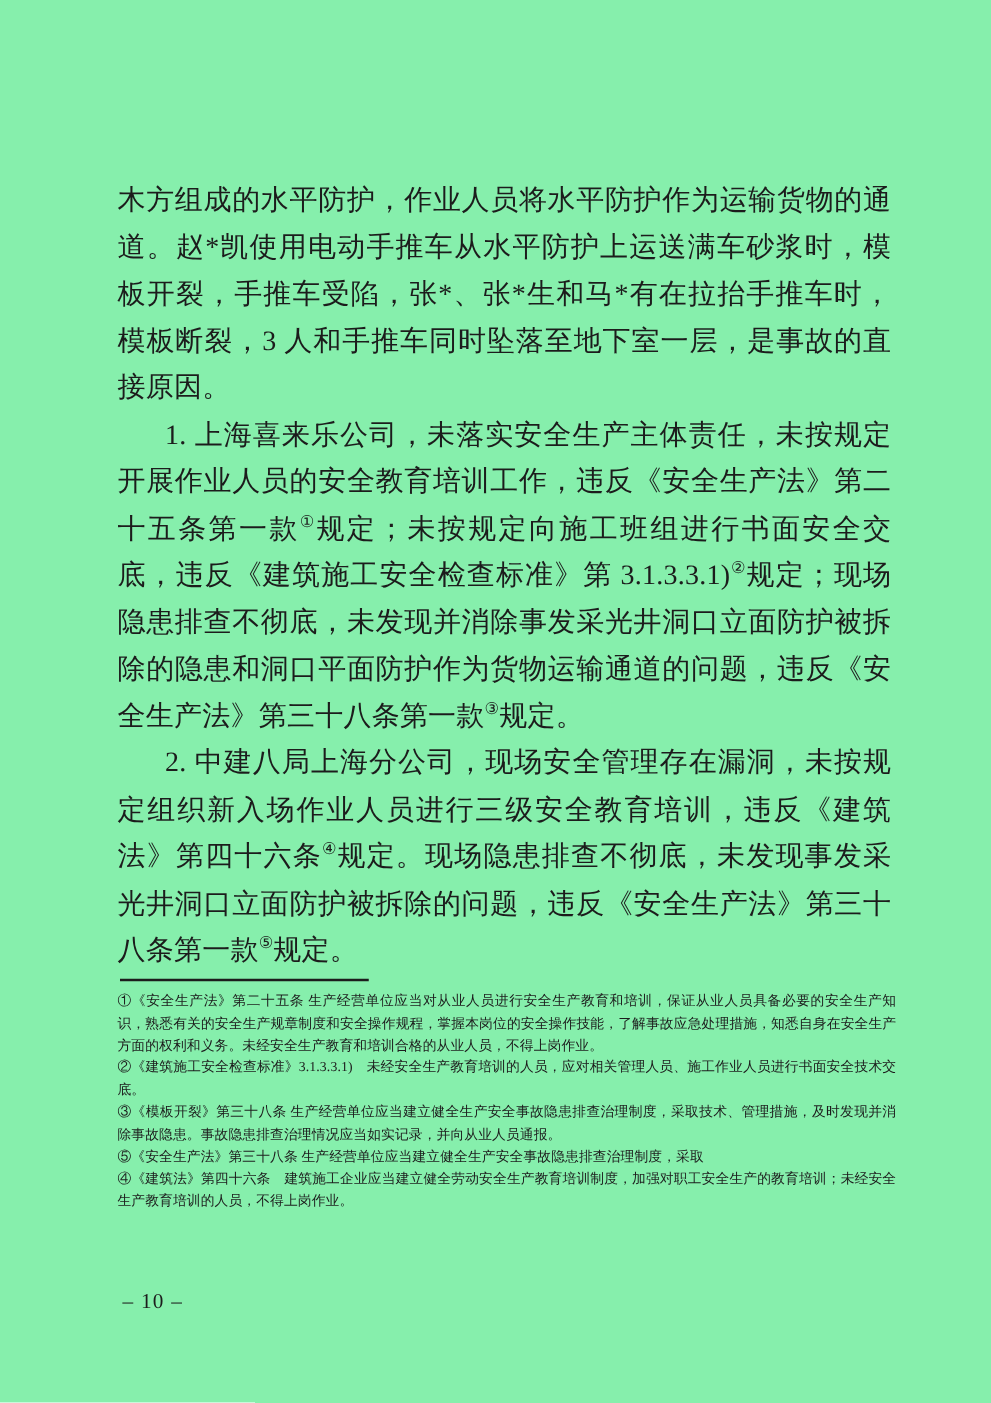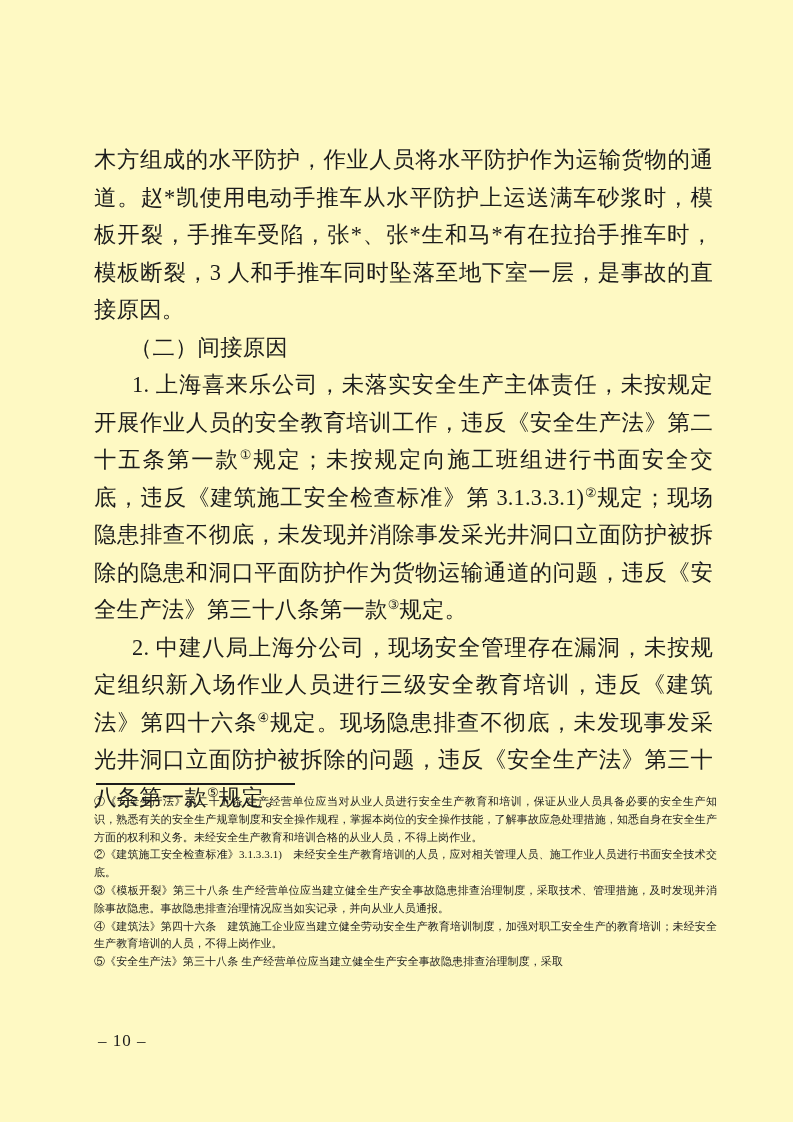--- a/index.html
+++ b/index.html
@@ -4,21 +4,21 @@
 <style>
   html, body {
     margin: 0;
     padding: 0;
     background: #ffffff;
   }
   .page {
     position: relative;
     width: 793px;
     height: 1122px;
-    background: #fef9c3;
+    background: #86efac;
     overflow: hidden;
     font-family: "Liberation Serif", "DejaVu Serif", serif;
     color: #1c1c1c;
   }
   
   .body-text {
     position: absolute;
     left: 94px;
     top: 141px;
     width: 619px;
@@ -75,26 +75,25 @@
     color: #1c1c1c;
     white-space: pre;
   }
 </style>
 </head>
 <body>
 
 <div class="page">
   <div class="body-text" id="body-text">
       <p class="para-continuation">木方组成的水平防护，作业人员将水平防护作为运输货物的通道。赵*凯使用电动手推车从水平防护上运送满车砂浆时，模板开裂，手推车受陷，张*、张*生和马*有在拉抬手推车时，模板断裂，3 人和手推车同时坠落至地下室一层，是事故的直接原因。</p>
-      <p class="para-heading">（二）间接原因</p>
       <p class="para">1. 上海喜来乐公司，未落实安全生产主体责任，未按规定开展作业人员的安全教育培训工作，违反《安全生产法》第二十五条第一款<sup class="fn-ref">①</sup>规定；未按规定向施工班组进行书面安全交底，违反《建筑施工安全检查标准》第 3.1.3.3.1)<sup class="fn-ref">②</sup>规定；现场隐患排查不彻底，未发现并消除事发采光井洞口立面防护被拆除的隐患和洞口平面防护作为货物运输通道的问题，违反《安全生产法》第三十八条第一款<sup class="fn-ref">③</sup>规定。</p>
       <p class="para">2. 中建八局上海分公司，现场安全管理存在漏洞，未按规定组织新入场作业人员进行三级安全教育培训，违反《建筑法》第四十六条<sup class="fn-ref">④</sup>规定。现场隐患排查不彻底，未发现事发采光井洞口立面防护被拆除的问题，违反《安全生产法》第三十八条第一款<sup class="fn-ref">⑤</sup>规定。</p>
     </div>
   <div class="footnote-sep"></div>
   <div class="footnotes" id="footnotes">
       <p>①《安全生产法》第二十五条 生产经营单位应当对从业人员进行安全生产教育和培训，保证从业人员具备必要的安全生产知识，熟悉有关的安全生产规章制度和安全操作规程，掌握本岗位的安全操作技能，了解事故应急处理措施，知悉自身在安全生产方面的权利和义务。未经安全生产教育和培训合格的从业人员，不得上岗作业。</p>
       <p>②《建筑施工安全检查标准》3.1.3.3.1)　未经安全生产教育培训的人员，应对相关管理人员、施工作业人员进行书面安全技术交底。</p>
       <p>③《模板开裂》第三十八条 生产经营单位应当建立健全生产安全事故隐患排查治理制度，采取技术、管理措施，及时发现并消除事故隐患。事故隐患排查治理情况应当如实记录，并向从业人员通报。</p>
+      <p>⑤《安全生产法》第三十八条 生产经营单位应当建立健全生产安全事故隐患排查治理制度，采取</p>
       <p>④《建筑法》第四十六条　建筑施工企业应当建立健全劳动安全生产教育培训制度，加强对职工安全生产的教育培训；未经安全生产教育培训的人员，不得上岗作业。</p>
-      <p>⑤《安全生产法》第三十八条 生产经营单位应当建立健全生产安全事故隐患排查治理制度，采取</p>
     </div>
   <div class="page-number">– 10 –</div>
 </div>
 
 </body></html>

